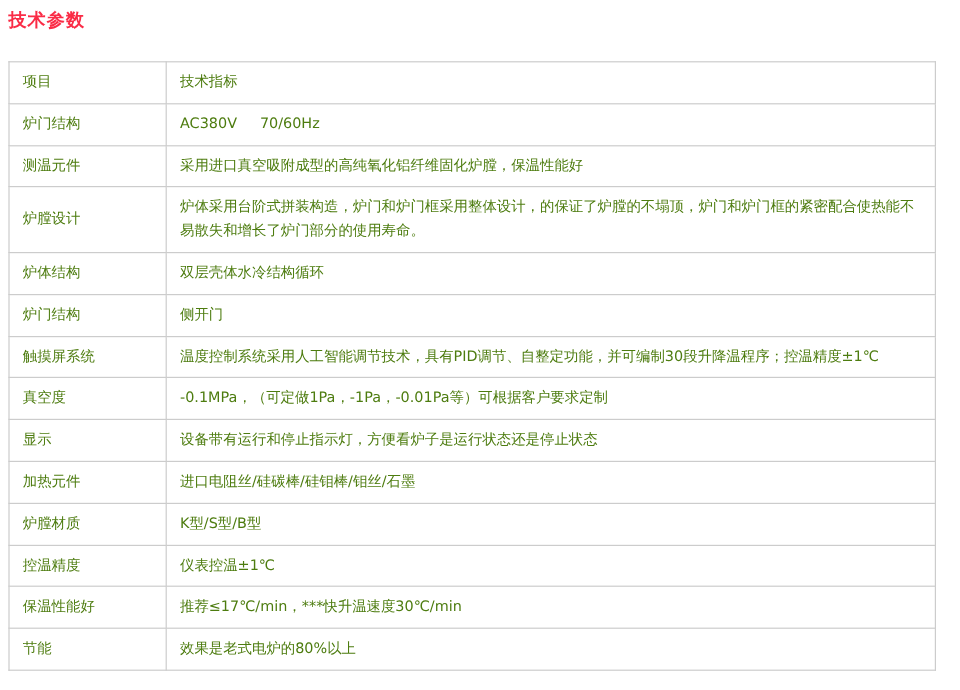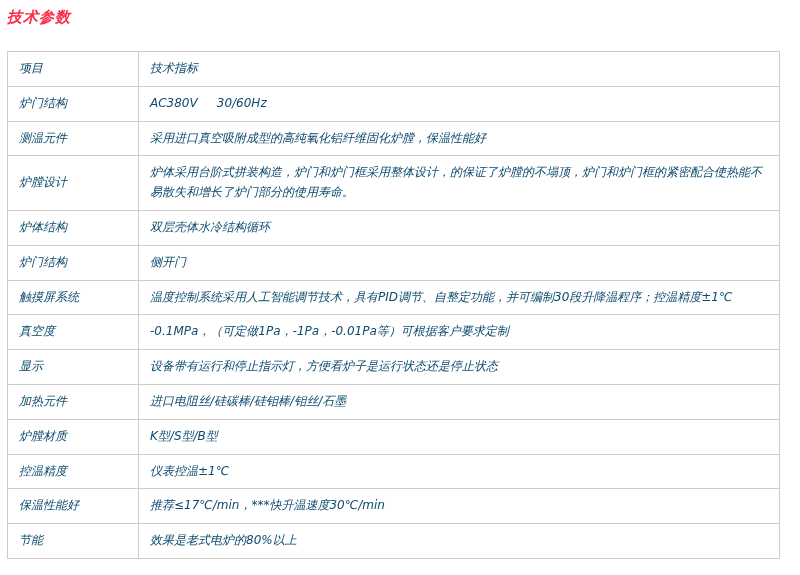--- a/index.html
+++ b/index.html
@@ -7,41 +7,40 @@
     width: 800px;
     background: #ffffff;
     font-family: "DejaVu Sans", "Liberation Sans", sans-serif;
   }
   .page {
     width: 784px;
     height: 575px;
     background: #ffffff;
     padding: 8px 7px 0 7px;
     overflow: hidden;
-    font-style: italic;
   }
   .page-title {
     color: #fa2c46;
     font-size: 15px;
     font-weight: bold;
     letter-spacing: 1px;
     margin-bottom: 24px;
   }
   table.spec-table {
     border-collapse: collapse;
     width: 772px;
     table-layout: fixed;
     background: #ffffff;
   }
   table.spec-table th,
   table.spec-table td {
     border: 1px solid #cccccc;
     font-size: 12px;
     font-weight: normal;
-    color: #0c4a6e;
+    color: #4d7c0f;
     text-align: left;
     vertical-align: middle;
     padding: 7px 11px;
     line-height: 1.65;
     white-space: pre-wrap;
     word-break: break-all;
   }
   .col-item { width: 131px; }
   .col-value { width: 641px; }
 </style>
@@ -54,21 +53,21 @@
   <table class="spec-table">
     <thead>
       <tr>
         <th class="col-item">项目</th>
         <th class="col-value">技术指标</th>
       </tr>
     </thead>
     <tbody>
         <tr>
           <td class="col-item">炉门结构</td>
-          <td class="col-value">AC380V     30/60Hz</td>
+          <td class="col-value">AC380V     70/60Hz</td>
         </tr>
         <tr>
           <td class="col-item">测温元件</td>
           <td class="col-value">采用进口真空吸附成型的高纯氧化铝纤维固化炉膛，保温性能好</td>
         </tr>
         <tr>
           <td class="col-item">炉膛设计</td>
           <td class="col-value">炉体采用台阶式拼装构造，炉门和炉门框采用整体设计，的保证了炉膛的不塌顶，炉门和炉门框的紧密配合使热能不易散失和增长了炉门部分的使用寿命。</td>
         </tr>
         <tr>

